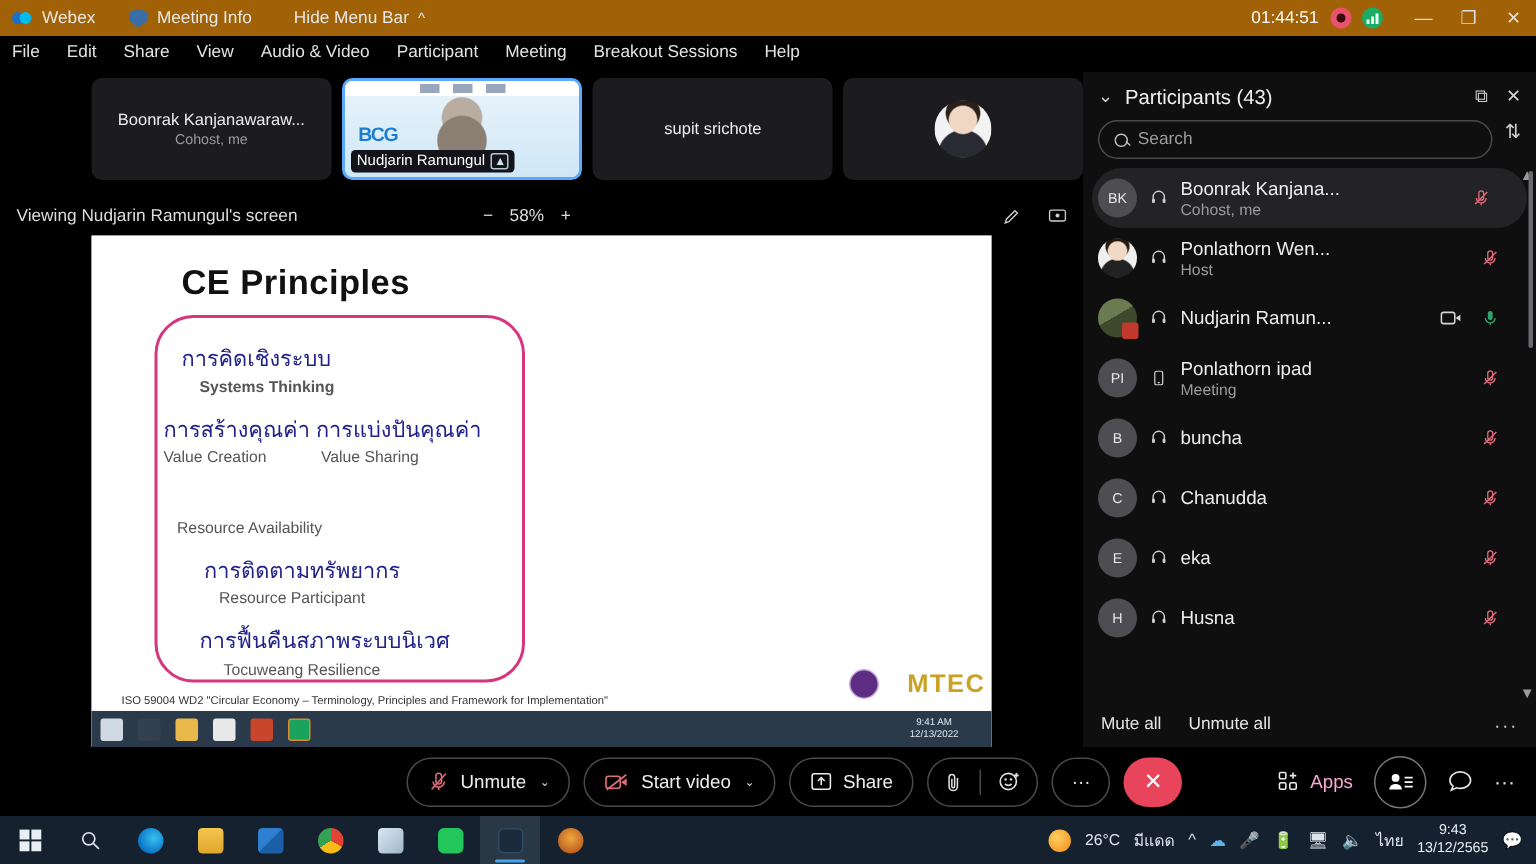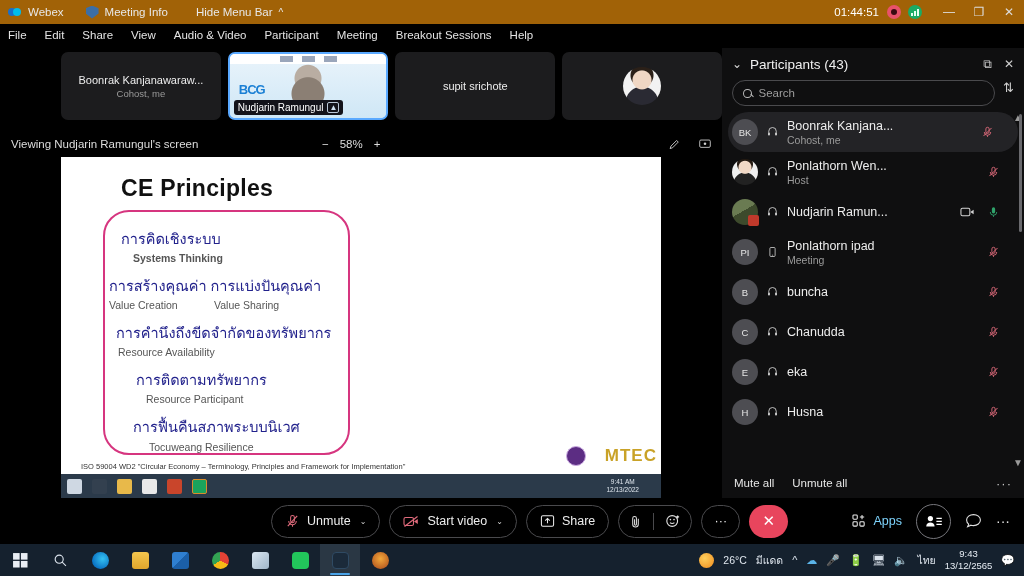--- a/index.html
+++ b/index.html
@@ -256,21 +256,21 @@
   .pill.duo .vline { width: 1px; height: 17px; background: #4a4a4d; }
   .pill.round { width: 39px; justify-content: center; padding: 0; }
   .endcall {
     width: 39px; height: 33px; border-radius: 17px; background: #e8455d;
     color: #fff; display: flex; align-items: center; justify-content: center;
     font-size: 15px;
   }
   .right-ctrls {
     margin-left: auto; display: flex; align-items: center; gap: 14px; padding-right: 14px;
   }
-  .apps-btn { display: flex; align-items: center; gap: 7px; color: #7dd3fc; font-size: 12.5px; }
+  .apps-btn { display: flex; align-items: center; gap: 7px; color: #f9a8d4; font-size: 12.5px; }
   .grid-ic { width: 15px; height: 14px; color: #ededed; }
   .circle-btn {
     width: 35px; height: 35px; border-radius: 50%; border: 1px solid #77777c;
     display: flex; align-items: center; justify-content: center; color: #fff;
   }
   .plain-ic { color: #e2e2e2; font-size: 14px; }
 
   
   .taskbar {
     position: absolute; left: 0; top: 544px; width: 1024px; height: 32px;
@@ -394,21 +394,20 @@
       <h1>CE Principles</h1>
       <div class="roundbox"></div>
 
       <span class="th l1">การคิดเชิงระบบ</span>
       <span class="en l1e">Systems Thinking</span>
 
       <span class="th l2">การสร้างคุณค่า  การแบ่งปันคุณค่า</span>
       <span class="en l2e1">Value Creation</span>
       <span class="en l2e2">Value Sharing</span>
 
-      <span class="th l3">การคำนึงถึงขีดจำกัดของทรัพยากร</span>
       <span class="en l3e">Resource Availability</span>
 
       <span class="th l4">การติดตามทรัพยากร</span>
       <span class="en l4e">Resource Participant</span>
 
       <span class="th l5">การฟื้นคืนสภาพระบบนิเวศ</span>
       <span class="en l5e">Tocuweang Resilience</span>
 
       <span class="footnote">ISO 59004 WD2 "Circular Economy – Terminology, Principles and Framework for Implementation"</span>
 

